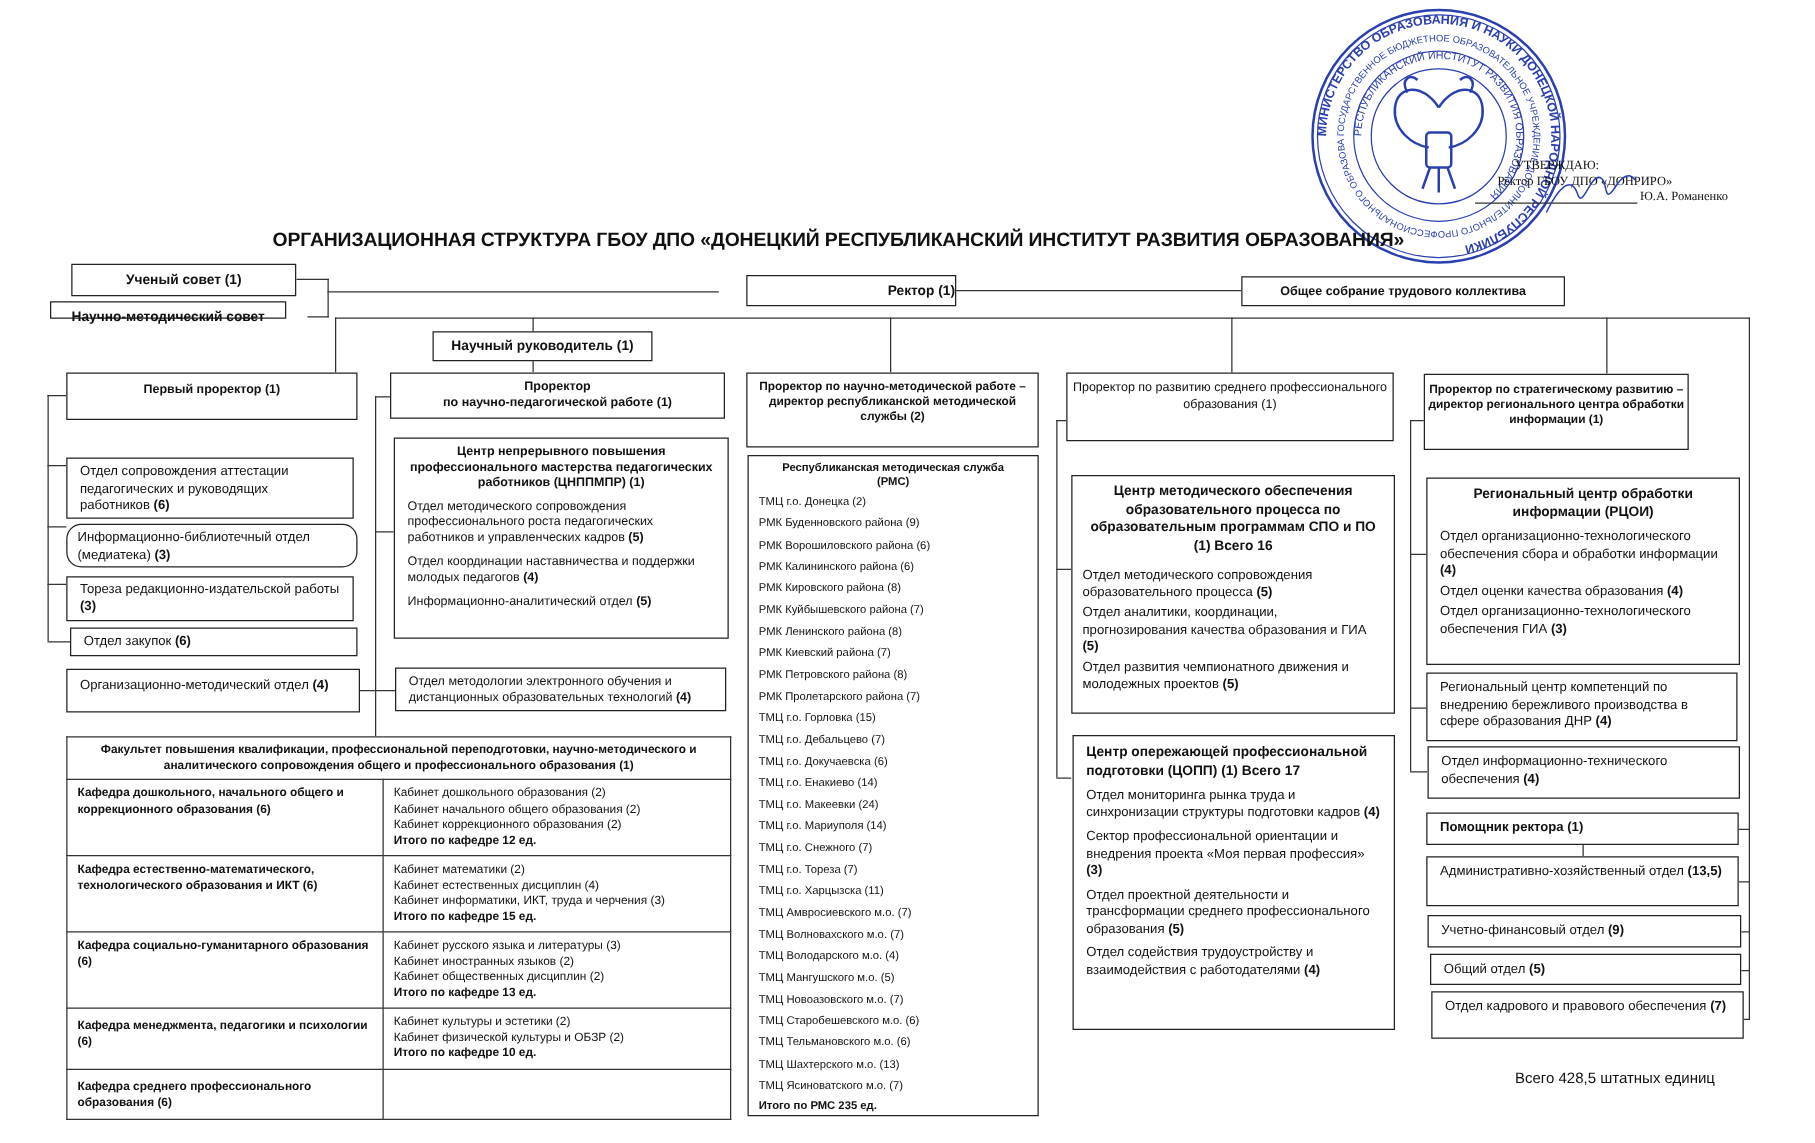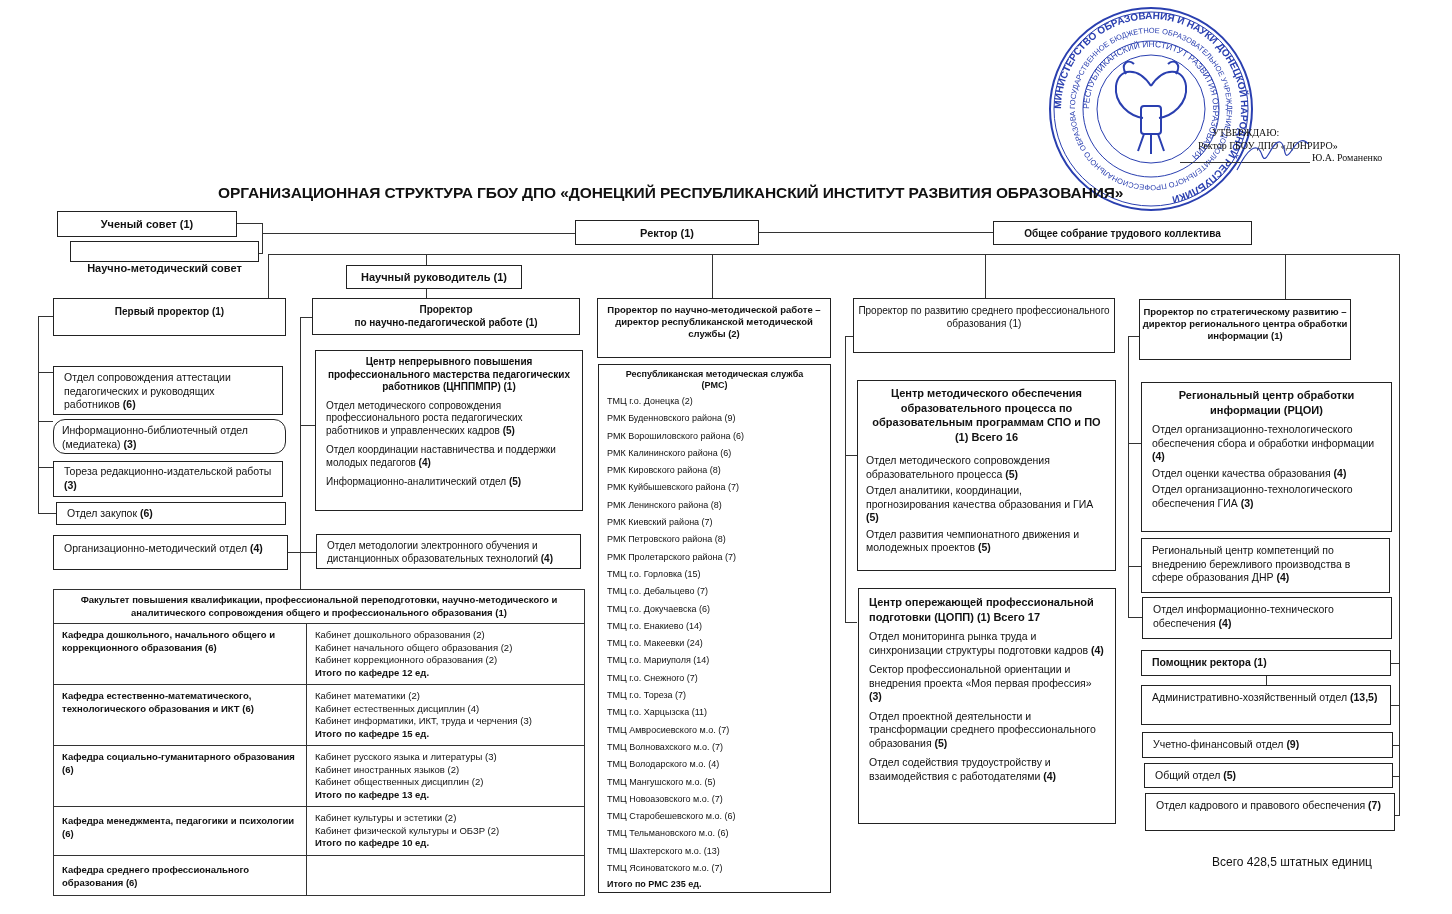--- a/index.html
+++ b/index.html
@@ -97,22 +97,22 @@
 <div class="line h" style="left:1128px; top:617px; width:14px;"></div>
 
 <div class="line h" style="left:1391px; top:663px; width:9px;"></div>
 <div class="line h" style="left:1391px; top:705px; width:9px;"></div>
 <div class="line h" style="left:1393px; top:745px; width:7px;"></div>
 <div class="line h" style="left:1393px; top:776px; width:7px;"></div>
 <div class="line h" style="left:1394px; top:815px; width:6px;"></div>
 <div class="line v" style="left:1266px; top:675px; height:10px;"></div>
 
 <div class="box c b tl" style="left:57px; top:211px; width:180px; height:26px; padding-top:5px;">Ученый совет (1)</div>
-<div class="box c b tl" style="left:70px; top:241px; width:189px; height:14px; padding-top:19px;">Научно-методический совет</div>
-<div class="box c b tl" style="left:575px; top:220px; width:184px; height:25px; padding-top:5px;">Ректор (1)</div>
+<div class="box c b tl" style="left:40px; top:241px; width:189px; height:14px; padding-top:5px;">Научно-методический совет</div>
+<div class="box c b tl" style="left:597px; top:220px; width:168px; height:25px; padding-top:5px;text-align:right;">Ректор (1)</div>
 <div class="box c b t" style="left:993px; top:221px; width:259px; height:24px; padding-top:6px;">Общее собрание трудового коллектива</div>
 <div class="box c b tl" style="left:346px; top:265px; width:176px; height:24px; padding-top:4px;">Научный руководитель (1)</div>
 
 <div class="box c b t" style="left:53px; top:298px; width:233px; height:38px; padding-top:7px;">Первый проректор (1)</div>
 <div class="box tm" style="left:53px; top:366px; width:230px; height:49px; padding:4px 10px;">
   <span>Отдел сопровождения аттестации педагогических и руководящих работников</span> <b>(6)</b>
 </div>
 <div class="box tm" style="left:53px; top:419px; width:233px; height:35px; padding:4px 8px;border-radius:12px;">
   <span>Информационно-библиотечный отдел (медиатека)</span> <b>(3)</b>
 </div>

